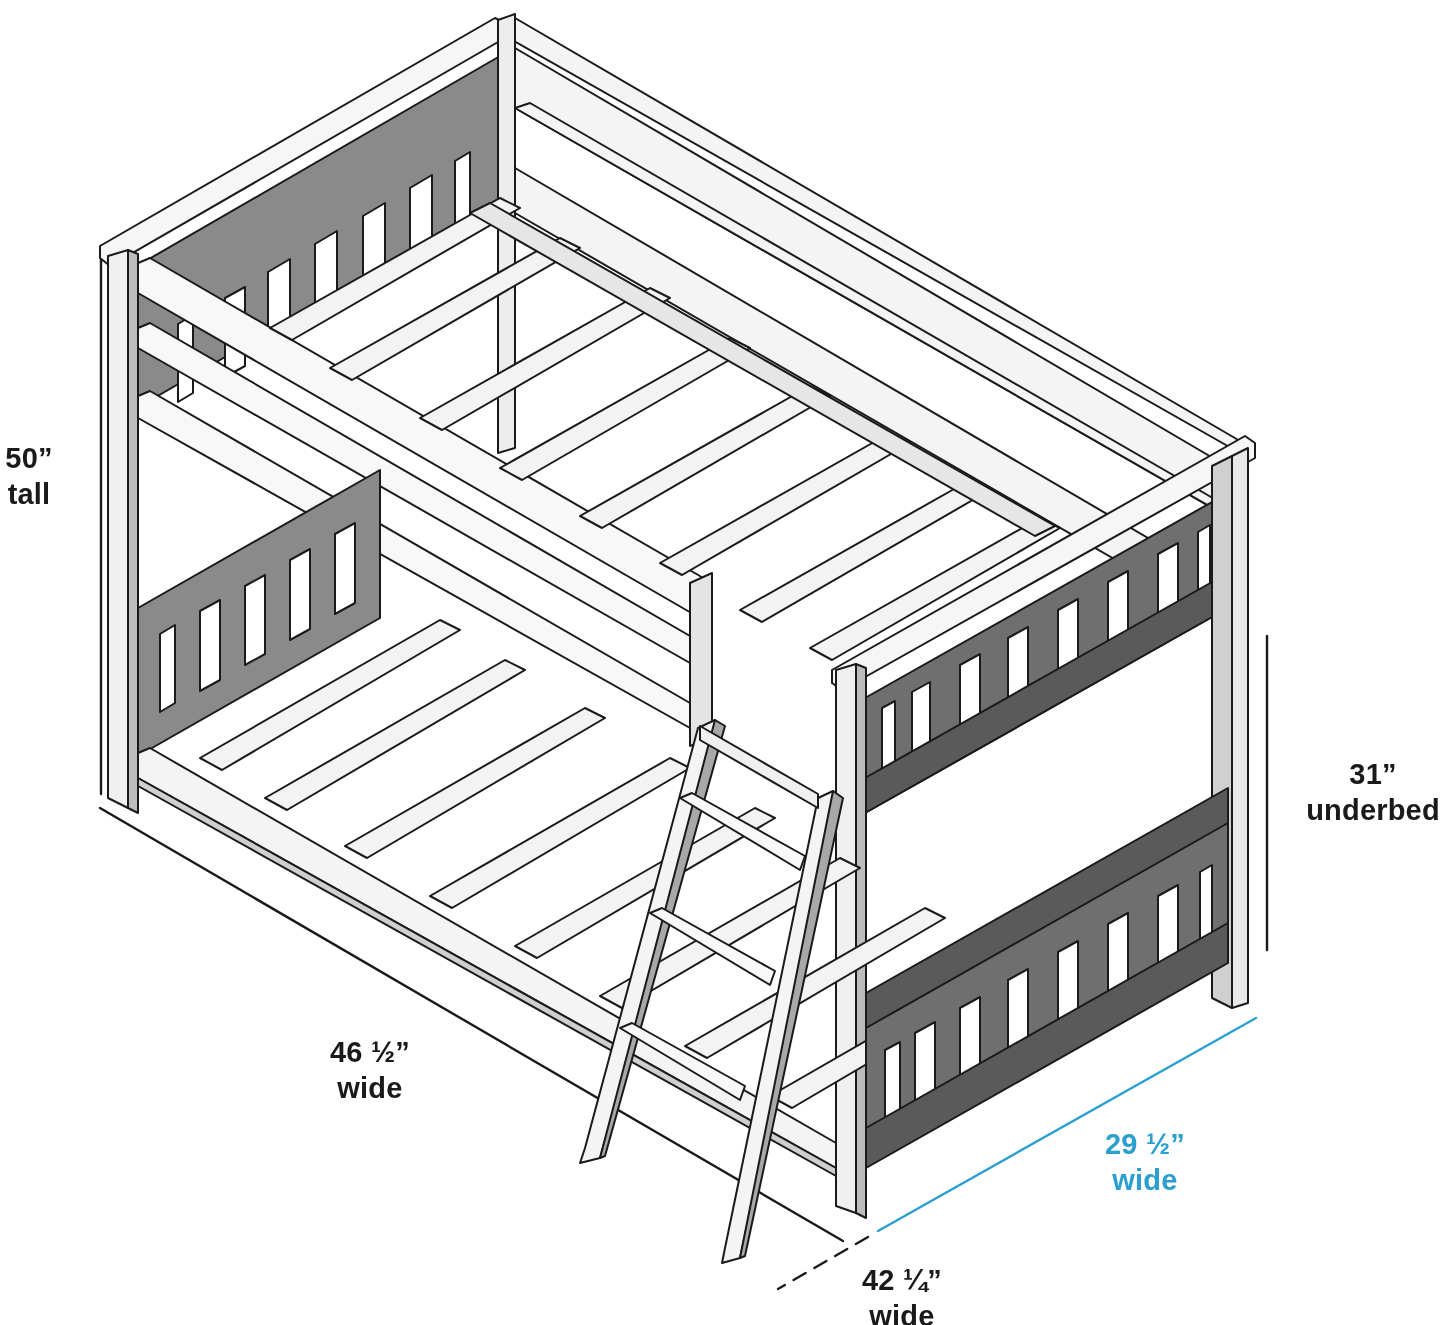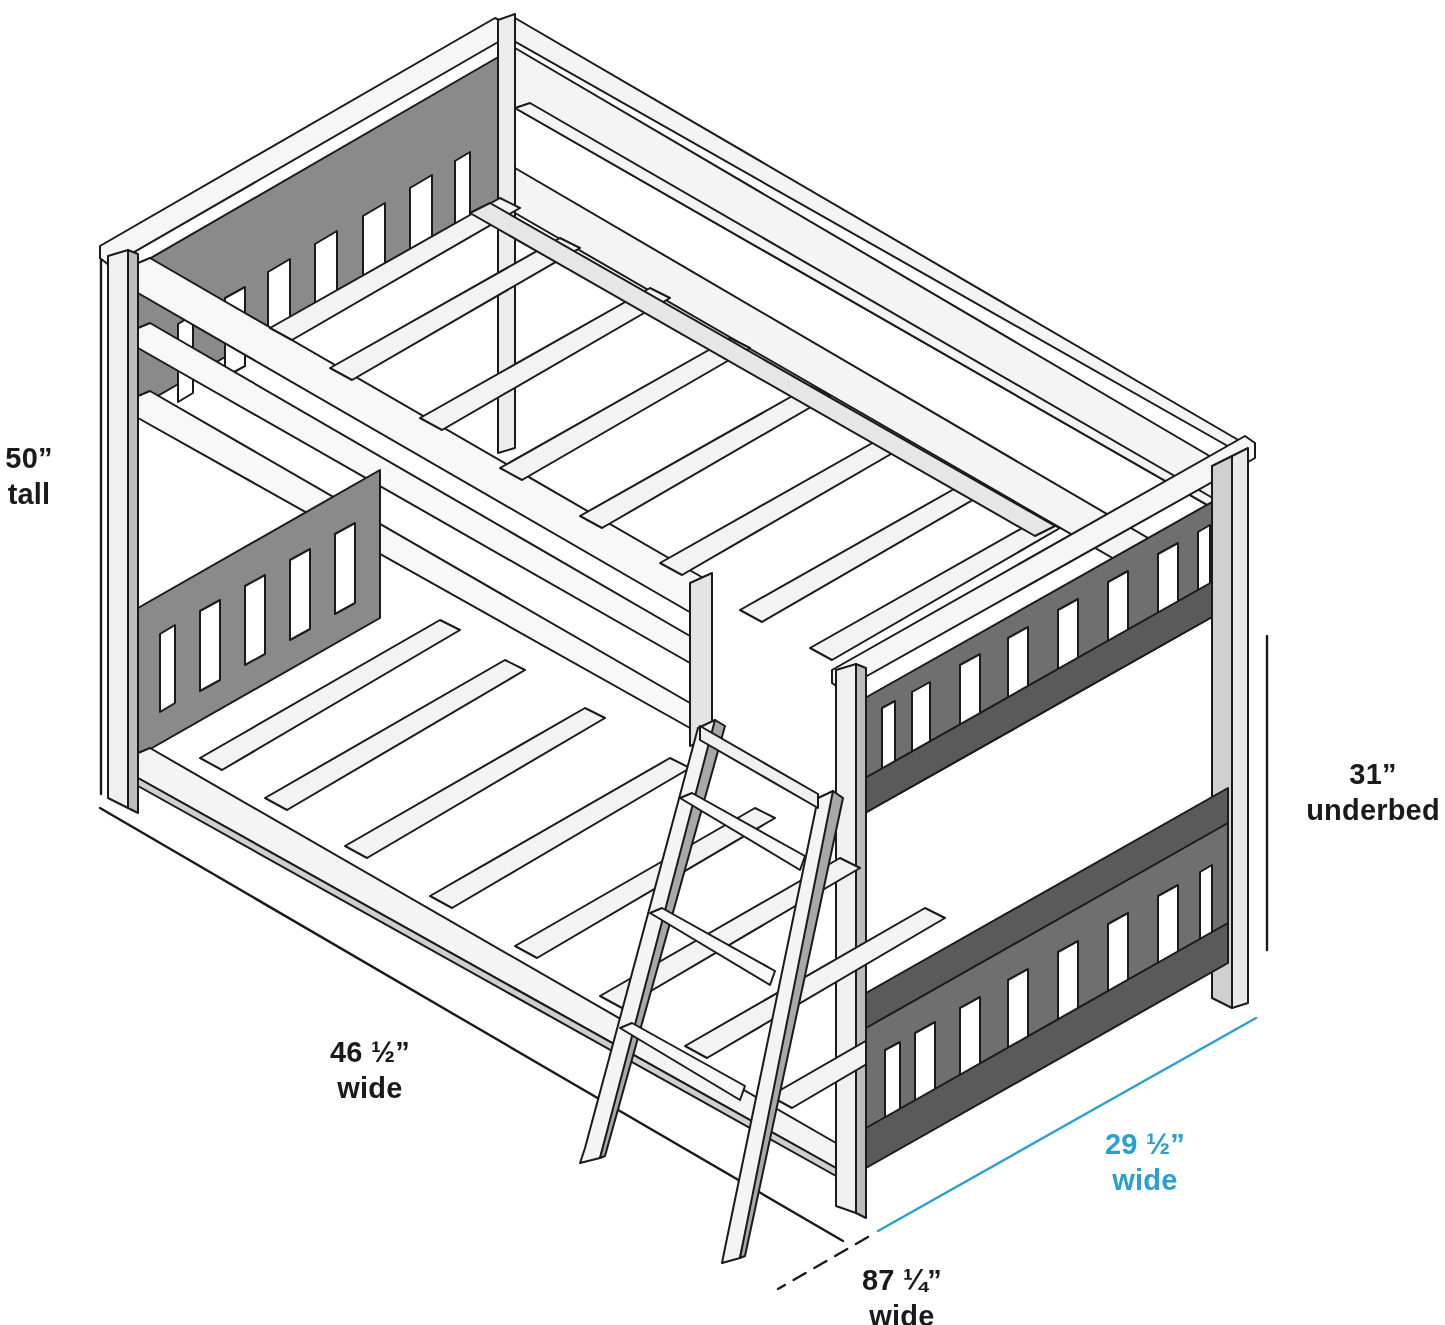--- a/index.html
+++ b/index.html
@@ -168,16 +168,16 @@
     <span>46 ½”</span>
     <span>wide</span>
   </div>
 
   <div class="dim-label accent" id="lbl-width-inner">
     <span>29 ½”</span>
     <span>wide</span>
   </div>
 
   <div class="dim-label" id="lbl-width-outer">
-    <span>87 ¼”</span>
+    <span>42 ¼”</span>
     <span>wide</span>
   </div>
 </div>
 
 </body></html>

